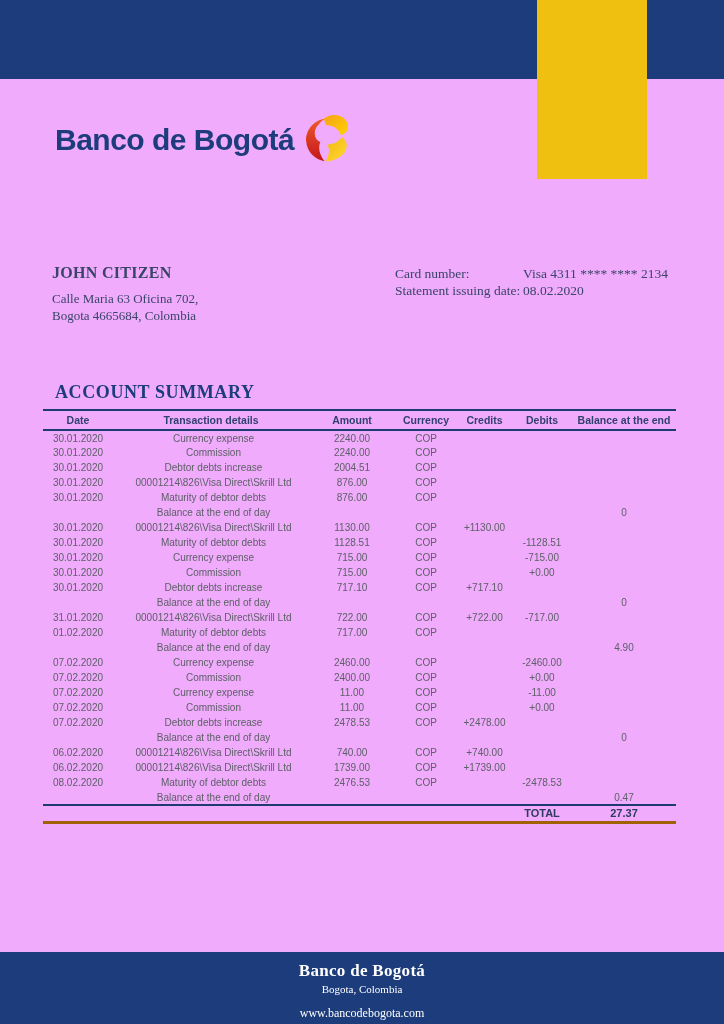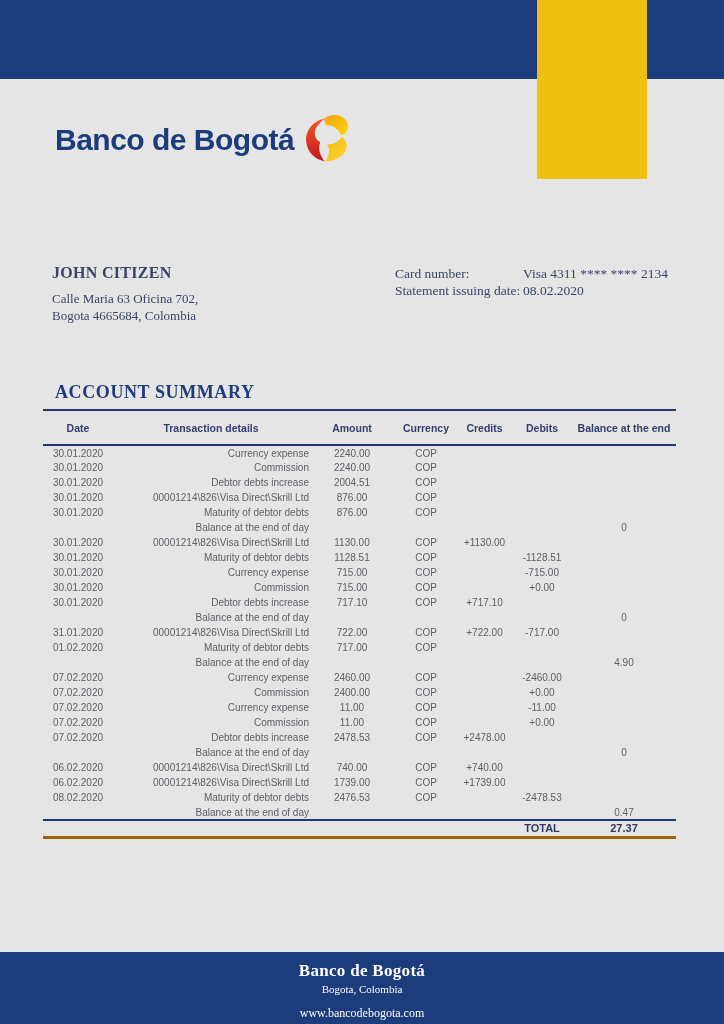--- a/index.html
+++ b/index.html
@@ -1,16 +1,16 @@
 <!DOCTYPE html>
 <html><head>
 <meta charset="utf-8">
 <style>
   html,body{margin:0;padding:0;background:#fff;}
-  .page{position:relative;width:724px;height:1024px;background:#e5e5e5;overflow:hidden;
+  .page{position:relative;width:724px;height:1024px;background:#f0abfc;overflow:hidden;
         font-family:"Liberation Serif",serif;}
 
   
   .top-banner{position:absolute;left:0;top:0;width:724px;height:79px;background:#1d3c7b;}
   .yellow-block{position:absolute;left:537px;top:0;width:110px;height:179px;background:#f0c011;}
 
   
   .logo{position:absolute;left:55px;top:112px;display:flex;align-items:center;gap:8px;}
   .logo-text{font-family:"Liberation Sans",sans-serif;font-weight:bold;font-size:30px;
              letter-spacing:-0.5px;color:#1d3c7c;line-height:1;}
@@ -28,26 +28,26 @@
   .ai-value{white-space:nowrap;}
 
   
   .summary-title{position:absolute;left:55px;top:382px;font-weight:bold;font-size:18px;
                  letter-spacing:0.6px;color:#1d3c7c;}
 
   
   .table-wrap{position:absolute;left:43px;top:409px;width:633px;}
   table.stmt{border-collapse:collapse;width:633px;table-layout:fixed;
              font-family:"Liberation Sans",sans-serif;}
-  table.stmt thead tr{height:35px;border-top:2px solid #1e3a72;border-bottom:2px solid #1e3a72;}
+  table.stmt thead tr{height:20px;border-top:2px solid #1e3a72;border-bottom:2px solid #1e3a72;}
   table.stmt th{font-size:10.5px;font-weight:bold;color:#31406e;padding:0;}
   table.stmt tbody tr{height:15px;}
   table.stmt td{font-size:10px;color:#5d6066;padding:0;white-space:nowrap;overflow:hidden;}
   .c0,.c2,.c3,.c4,.c5,.c6{text-align:center;}
-  .c1{text-align:right;padding-left:5px !important;}
+  .c1{text-align:center;padding-left:5px !important;}
   th.c1{text-align:center;padding-left:0 !important;}
   table.stmt tfoot tr{height:17px;border-top:2px solid #1e3a72;border-bottom:3px solid #a16207;}
   table.stmt tfoot td{font-size:11px;font-weight:bold;color:#2e3a5f;}
 
   
   .footer{position:absolute;left:0;top:952px;width:724px;height:72px;background:#1d3c7b;
           color:#ffffff;text-align:center;}
   .footer-name{font-weight:bold;font-size:17px;margin-top:9px;letter-spacing:0.3px;}
   .footer-loc{font-size:11px;margin-top:2px;}
   .footer-site{font-size:12px;margin-top:11px;}

